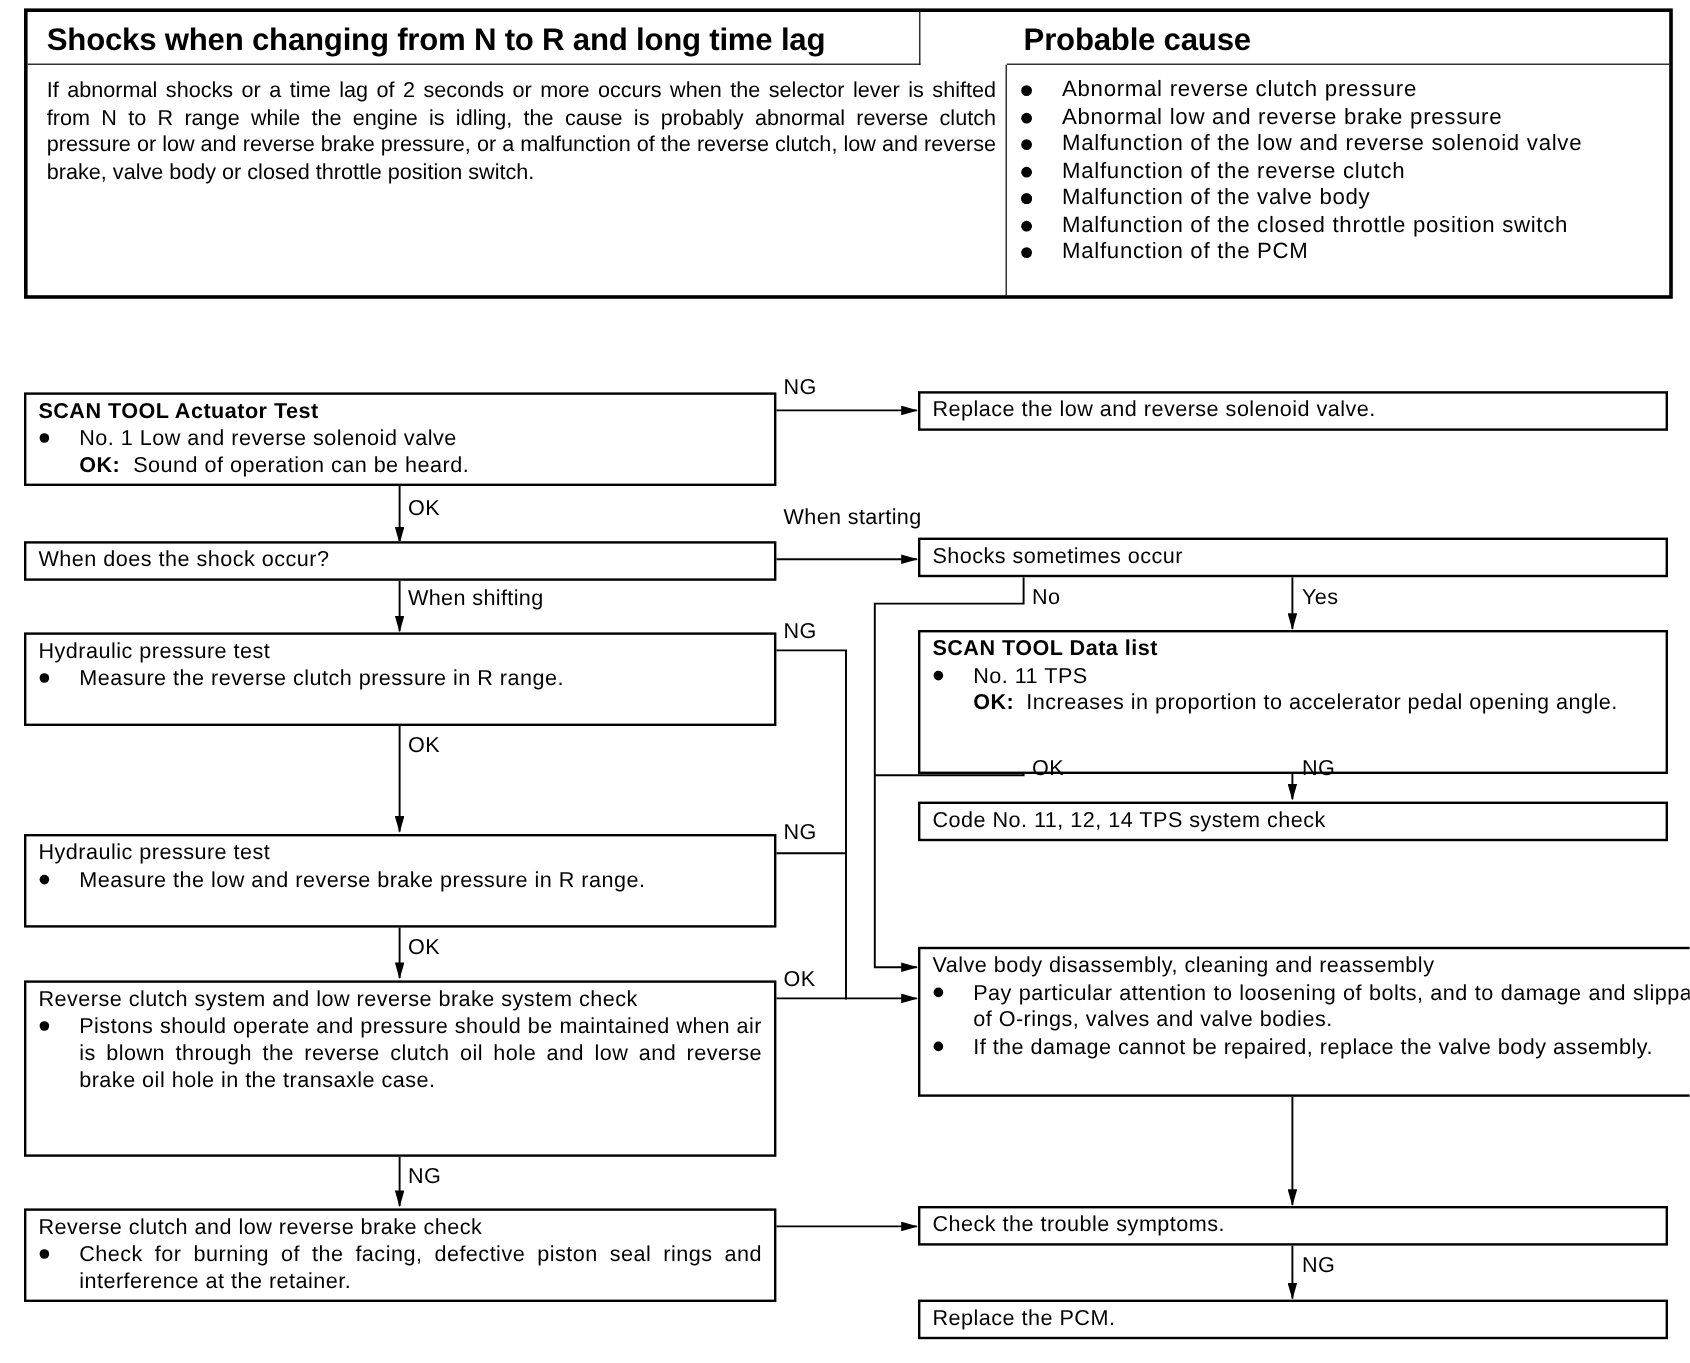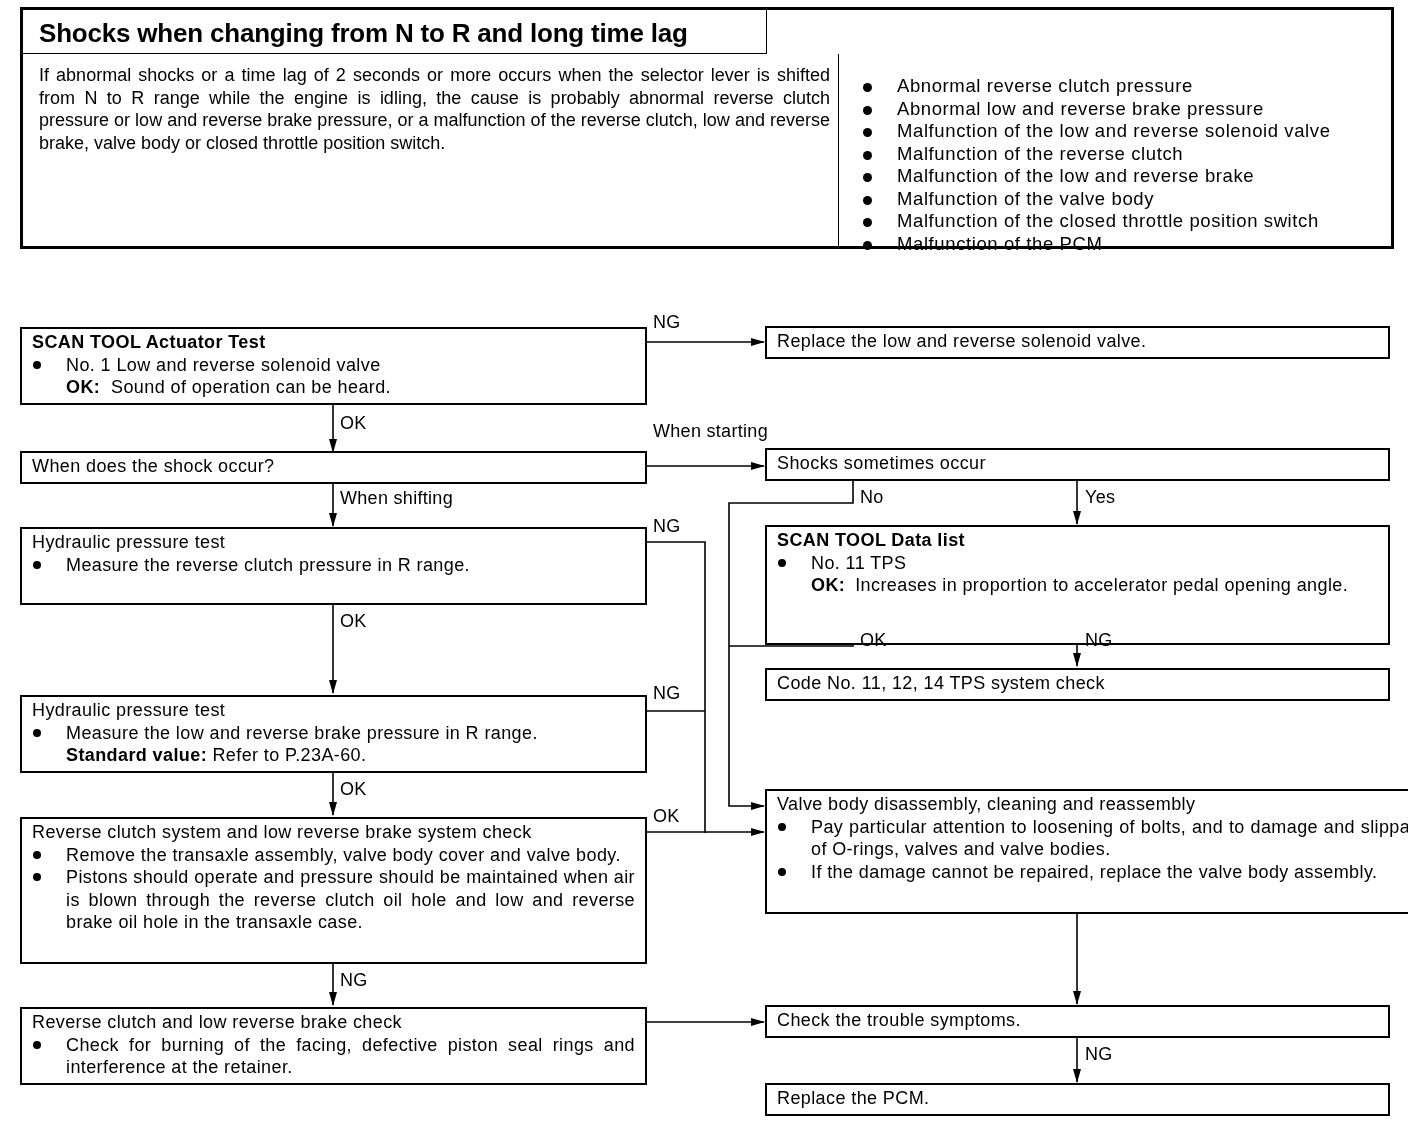--- a/index.html
+++ b/index.html
@@ -7,21 +7,21 @@
          font-family:"Liberation Sans", "DejaVu Sans", sans-serif; color:#000; }
   .abs { position:absolute; }
   
   #top-table { left:20px; top:7px; width:1374px; height:242px; border:3px solid #000; box-sizing:border-box; }
   #top-table .hdr-left { left:0; top:0; width:744px; height:44px; border-right:1px solid #000; border-bottom:1px solid #000; box-sizing:border-box; }
   #top-table .hdr-right { left:816px; top:0; right:0; height:44px; border-bottom:1px solid #000; box-sizing:border-box; }
   #top-table .body-left { left:0; top:44px; width:816px; bottom:0; border-right:1px solid #000; box-sizing:border-box; }
   #top-table .body-right { left:816px; top:44px; right:0; bottom:0; }
   .hdr-text { font-weight:bold; font-size:26px; padding:8px 0 0 16px; letter-spacing:-0.2px; }
   .desc { font-size:18px; line-height:22.5px; padding:10px 8px 0 16px; text-align:justify; }
-  .causes { list-style:none; margin:12px; padding:9px 12px 0 0; font-size:18.5px; line-height:22.5px; letter-spacing:0.6px; }
+  .causes { list-style:none; margin:0; padding:9px 12px 0 0; font-size:18.5px; line-height:22.5px; letter-spacing:0.6px; }
   .causes li { position:relative; padding-left:46px; }
   .bullet-dot { position:absolute; left:12px; top:8px; width:9px; height:9px; border-radius:50%; background:#000; }
 
   
   .box { position:absolute; border:2px solid #000; box-sizing:border-box; font-size:18px; line-height:22.5px; padding:2px 10px; background:#fff; letter-spacing:0.4px; }
   .box .title { display:block; }
   .box .title.bold { font-weight:bold; }
   .box ul { list-style:none; margin:0; padding:0; }
   .box li { position:relative; padding-left:34px; }
   .box li .bullet-dot { left:1px; top:7px; width:8px; height:8px; }
@@ -31,30 +31,33 @@
   .lbl { position:absolute; font-size:18px; line-height:20px; letter-spacing:0.3px; }
   svg#connectors { position:absolute; left:0; top:0; }
 </style>
 </head>
 <body>
 
 <div id="top-table" class="abs">
   <div class="abs hdr-left">
     <div class="hdr-text">Shocks when changing from N to R and long time lag</div>
   </div>
+  <div class="abs hdr-right">
+    <div class="hdr-text" style="padding-left:14px">Probable cause</div>
+  </div>
   <div class="abs body-left">
     <div class="desc">If abnormal shocks or a time lag of 2 seconds or more occurs when the selector lever is shifted from N to R range while the engine is idling, the cause is probably abnormal reverse clutch pressure or low and reverse brake pressure, or a malfunction of the reverse clutch, low and reverse brake, valve body or closed throttle position switch.</div>
   </div>
   <div class="abs body-right">
     <ul class="causes">
       <li><span class="bullet-dot"></span><span>Abnormal reverse clutch pressure</span></li>
       <li><span class="bullet-dot"></span><span>Abnormal low and reverse brake pressure</span></li>
       <li><span class="bullet-dot"></span><span>Malfunction of the low and reverse solenoid valve</span></li>
       <li><span class="bullet-dot"></span><span>Malfunction of the reverse clutch</span></li>
-      <li><span class="bullet-dot"></span><span>Malfunction of the low and reverse brake</span></li>
+      <li><span class="bullet-dot"></span></li>
       <li><span class="bullet-dot"></span><span>Malfunction of the valve body</span></li>
       <li><span class="bullet-dot"></span><span>Malfunction of the closed throttle position switch</span></li>
       <li><span class="bullet-dot"></span><span>Malfunction of the PCM</span></li>
     </ul>
   </div>
 </div>
 
 <svg id="connectors" width="1408" height="1136">
   <defs>
     <marker id="arrow" markerWidth="14" markerHeight="8" refX="13" refY="4" orient="auto" markerUnits="userSpaceOnUse">
@@ -115,29 +118,27 @@
   <span class="title">Hydraulic pressure test</span>
   <ul>
       <li><span class="bullet-dot"></span><span>Measure the reverse clutch pressure in R range.</span></li>
     </ul>
 </div>
 
 <div class="box" style="left:20px;top:695px;width:627px;height:78px;">
   <span class="title">Hydraulic pressure test</span>
   <ul>
       <li><span class="bullet-dot"></span><span>Measure the low and reverse brake pressure in R range.</span>
-    <span class="sub"><b>Standard value:</b> <span>Refer to P.23A-60.</span></span>
   </li>
     </ul>
 </div>
 
 <div class="box" style="left:20px;top:817px;width:627px;height:147px;">
   <span class="title">Reverse clutch system and low reverse brake system check</span>
   <ul>
-    <li style="text-align:justify"><span class="bullet-dot"></span><span>Remove the transaxle assembly, valve body cover and valve body.</span></li>
     <li style="text-align:justify"><span class="bullet-dot"></span><span>Pistons should operate and pressure should be maintained when air is blown through the reverse clutch oil hole and low and reverse brake oil hole in the transaxle case.</span></li>
   </ul>
 </div>
 
 <div class="box" style="left:20px;top:1007px;width:627px;height:78px;">
   <span class="title">Reverse clutch and low reverse brake check</span>
   <ul>
       <li style="text-align:justify"><span class="bullet-dot"></span><span>Check for burning of the facing, defective piston seal rings and interference at the retainer.</span></li>
     </ul>
 </div>

